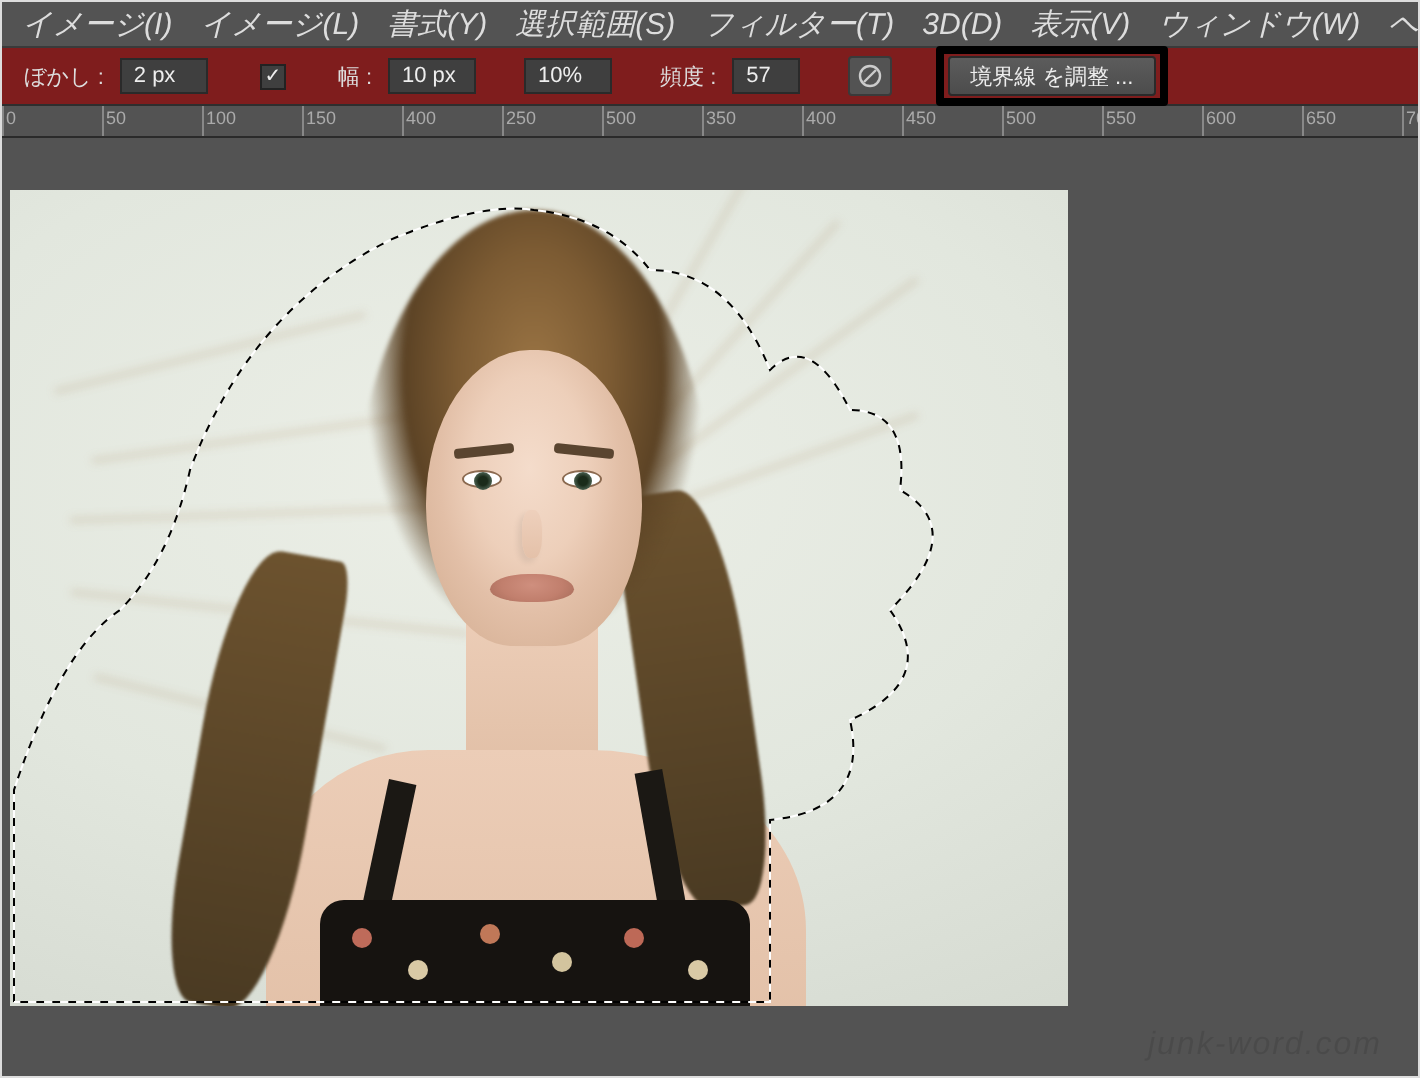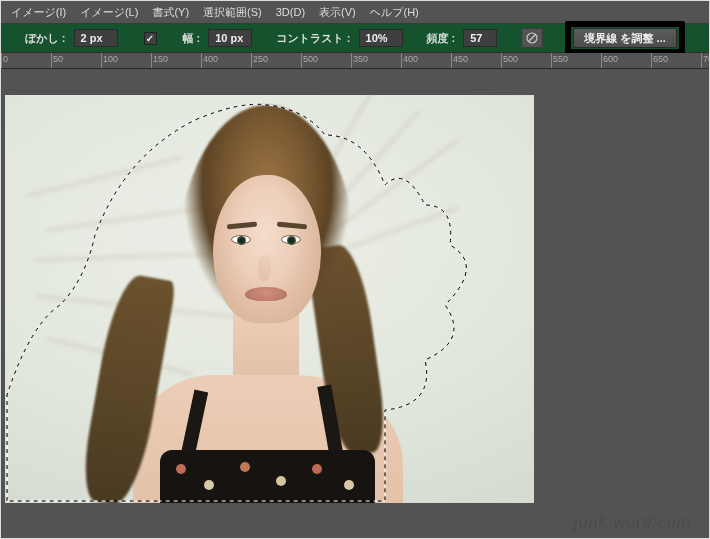--- a/index.html
+++ b/index.html
@@ -1,26 +1,26 @@
 <!DOCTYPE html>
 <html><head>
 <meta charset="utf-8">
 <style>
   * { margin: 0; padding: 0; box-sizing: border-box; }
   body { background: #fff; font-family: 'Meiryo', 'Hiragino Sans', sans-serif; font-size: 11px; color: #ccc; }
   .app { width: 710px; height: 539px; background: #535353; position: relative; overflow: hidden; border: 1px solid #ddd; }
   .menubar { height: 22px; display: flex; align-items: center; padding: 0 4px; gap: 2px; }
-  .menu-item { padding: 3px 6px; color: #ddd; font-size: 11px; cursor: default; white-space: nowrap; }
-  .optbar { height: 30px; display: flex; align-items: center; padding: 0 24px; gap: 8px; border-top: 1px solid #3a3a3a; border-bottom: 1px solid #2e2e2e; background: #14532d; font-weight: bold; }
+  .menu-item { padding: 3px 6px; color: #ddd; font-size: 15px; cursor: default; white-space: nowrap; font-style: italic; }
+  .optbar { height: 30px; display: flex; align-items: center; padding: 0 11px; gap: 8px; border-top: 1px solid #3a3a3a; border-bottom: 1px solid #2e2e2e; background: #7f1d1d; }
   .lbl { color: #ddd; font-size: 11px; }
   .numbox { background: #3f3f3f; border: 1px solid #2a2a2a; color: #eee; font-size: 11px; padding: 2px 6px; width: 44px; height: 18px; display: inline-flex; align-items: center; }
   .cb { width: 13px; height: 13px; background: #3f3f3f; border: 1px solid #222; display: inline-flex; align-items: center; justify-content: center; color: #eee; font-size: 10px; }
   .iconbtn { width: 22px; height: 20px; background: #535353; border: 1px solid #3a3a3a; border-radius: 2px; display:flex; align-items:center; justify-content:center; }
   .btn { height: 20px; background: linear-gradient(#5c5c5c,#4c4c4c); border: 1px solid #2a2a2a; color: #eee; font-size: 11px; padding: 0 10px; display:flex; align-items:center; border-radius: 2px; }
-  .highlight { border: 6px solid #000000; padding: 1px 2px; border-radius: 2px; text-align: center; }
+  .highlight { border: 4px solid #000000; padding: 1px 2px; border-radius: 2px; text-align: center; }
   .tabbar { height: 22px; background: #424242; display: flex; align-items: flex-end; border-bottom: 1px solid #2a2a2a; }
   .tab { background: #535353; border: 1px solid #2a2a2a; border-bottom: none; padding: 3px 10px; font-size: 11px; color: #ddd; display:flex; align-items:center; gap:8px; margin-left: 2px; }
   .tab-close { color: #bbb; font-size: 11px; }
   .ruler { height: 16px; background: #535353; border-bottom: 1px solid #2a2a2a; display:flex; overflow:hidden; position: relative; }
   .ruler .tick { position: relative; width: 50px; height: 16px; flex: 0 0 50px; }
   .ruler .tick::after { content:''; position:absolute; left:0; top:0; width:1px; height:16px; background:#888; }
   .ruler .tick span { position:absolute; left:2px; top:1px; font-size:9px; color:#aaa; }
   .canvas-wrap { position: absolute; left: 0; top: 90px; right: 0; bottom: 0; background: #535353; }
   .canvas { position: absolute; left: 4px; top: 4px; width: 529px; height: 408px; background: #fff; overflow: hidden; }
   .photo { position: absolute; inset: 0; }
@@ -68,35 +68,36 @@
 </head>
 <body>
 
 <div class="app">
 
   <div class="menubar">
     <div class="menu-item">イメージ(I)</div>
     <div class="menu-item">イメージ(L)</div>
     <div class="menu-item">書式(Y)</div>
     <div class="menu-item">選択範囲(S)</div>
+    <div class="menu-item">フィルター(T)</div>
     <div class="menu-item">3D(D)</div>
     <div class="menu-item">表示(V)</div>
+    <div class="menu-item">ウィンドウ(W)</div>
     <div class="menu-item">ヘルプ(H)</div>
   </div>
 
   <div class="optbar">
     <span class="lbl">ぼかし :</span>
     <span class="numbox">2 px</span>
     <span style="width:10px"></span>
     <span class="cb">✓</span>
     <span style="width:10px"></span>
     <span class="lbl">幅 :</span>
     <span class="numbox">10 px</span>
     <span style="width:8px"></span>
-    <span class="lbl">コントラスト :</span>
     <span class="numbox">10%</span>
     <span style="width:8px"></span>
     <span class="lbl">頻度 :</span>
     <span class="numbox" style="width:34px">57</span>
     <span style="width:8px"></span>
     <span class="iconbtn">
       <svg width="14" height="14" viewBox="0 0 14 14">
           <circle cx="7" cy="7" r="5" fill="none" stroke="#ccc" stroke-width="1.2"></circle>
           <path d="M4 10 L10 4" stroke="#ccc" stroke-width="1.2"></path>
         </svg>

